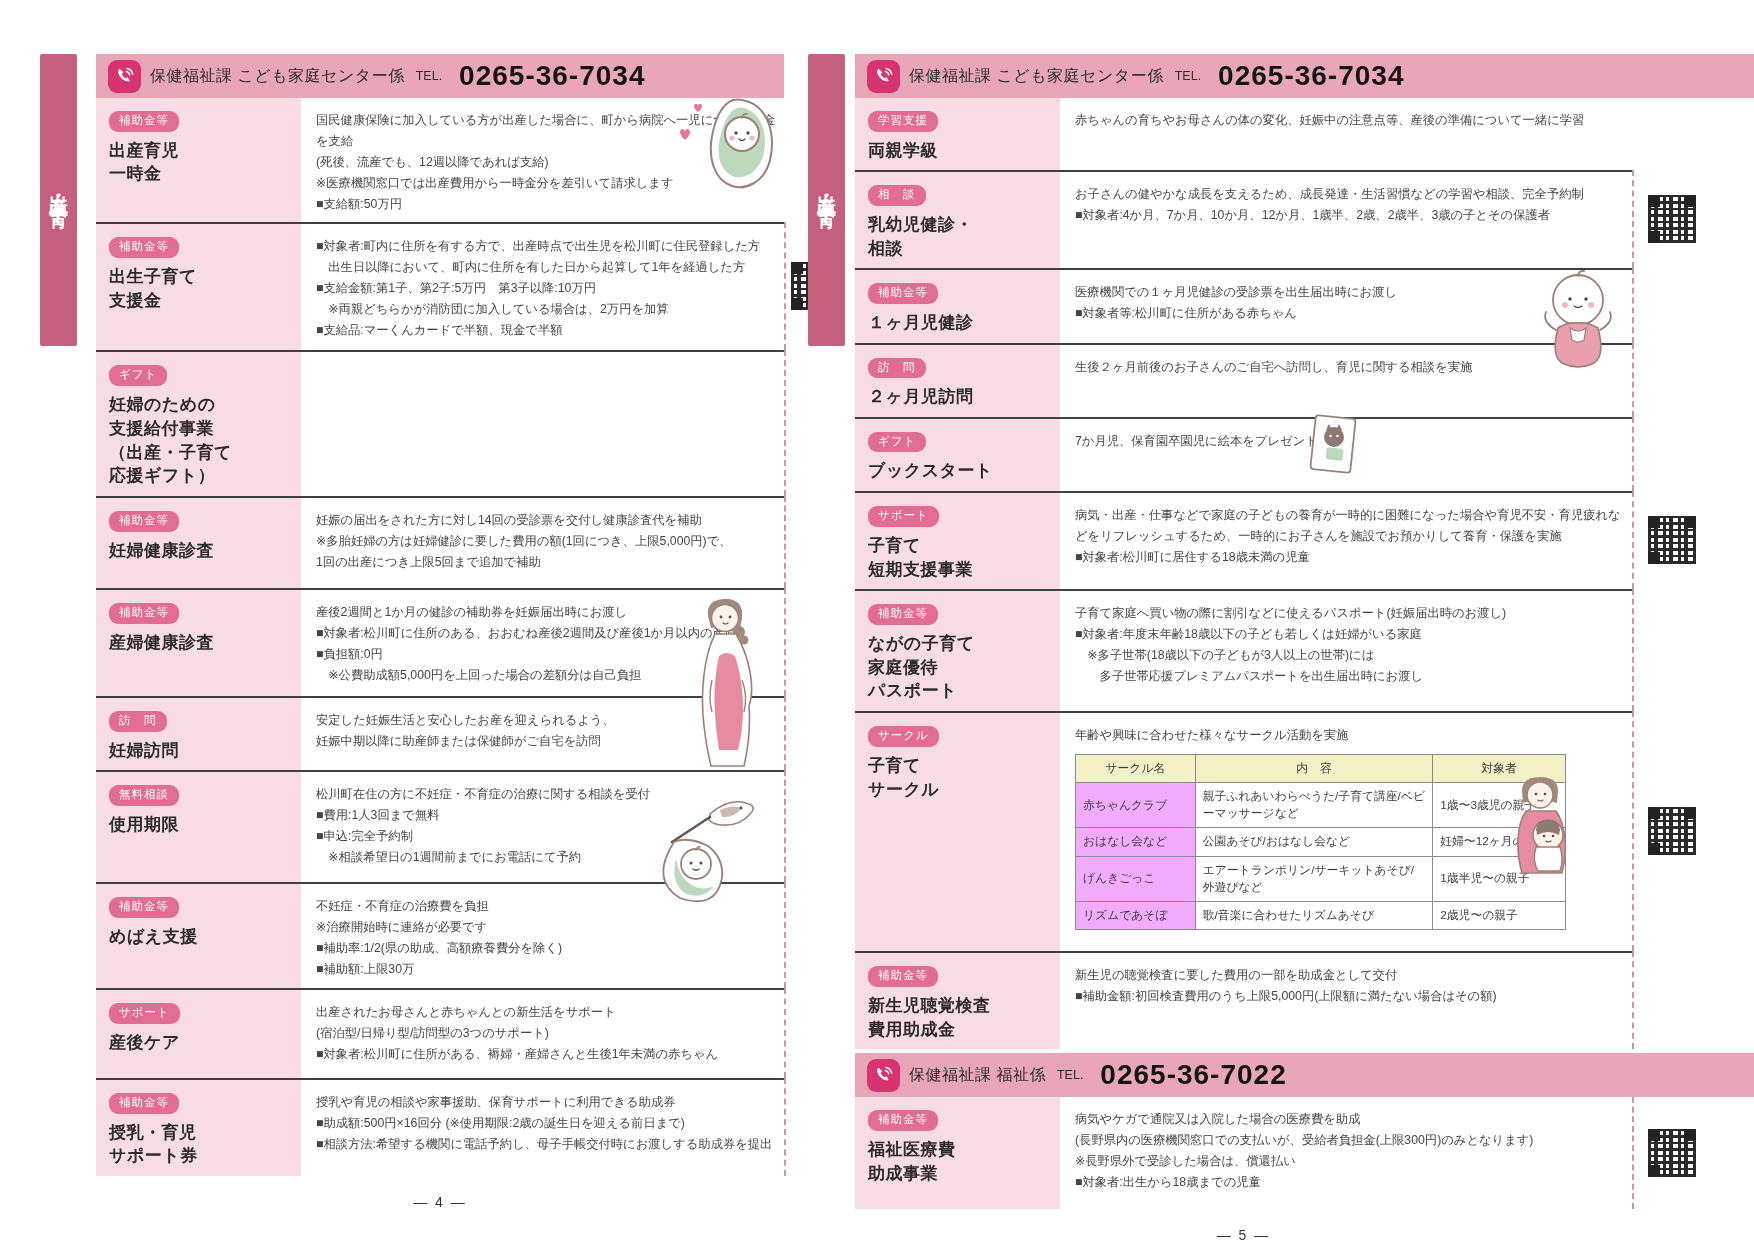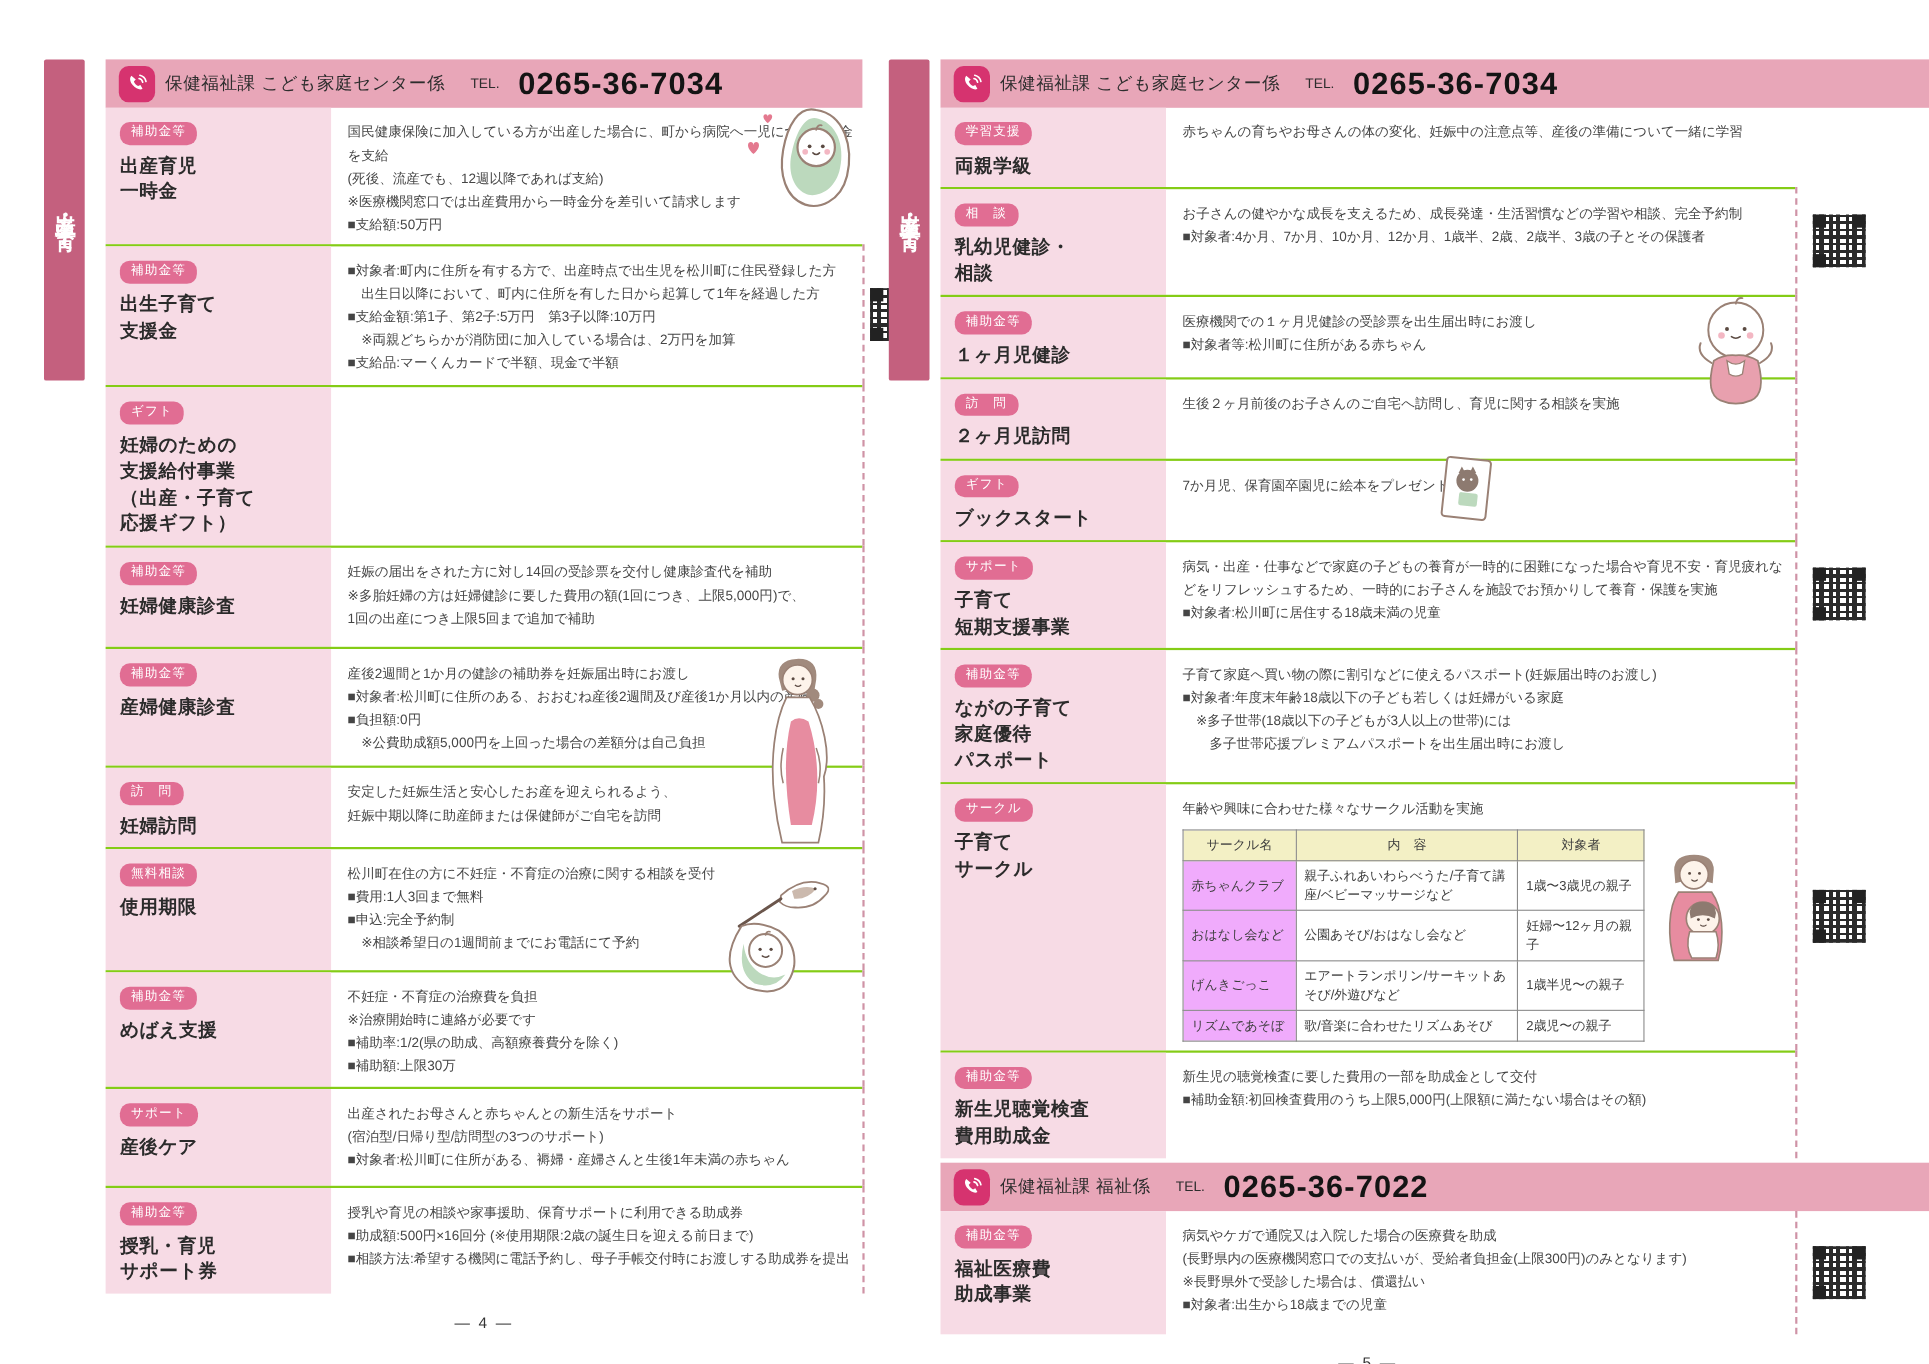--- a/index.html
+++ b/index.html
@@ -24,26 +24,26 @@
   .bar{
     background:#e8a6b8;height:44px;display:flex;align-items:center;gap:9px;
     padding:0 12px;box-sizing:border-box;text-align:right;
   }
   #p4 .bar-top{width:calc(100% - 50px)}
   .phone-badge{
     width:33px;height:33px;background:#d6336f;border-radius:9px;flex:none;
     display:flex;align-items:center;justify-content:center;
   }
   .agency{font-size:16px;font-weight:500;color:#2d2d2d;letter-spacing:0.5px}
-  .tel-label{font-size:12.5px;color:#2d2d2d;margin-left:14px}
+  .tel-label{font-size:12.5px;color:#2d2d2d;margin-left:2px}
   .tel-number{font-size:28px;font-weight:600;color:#141414;letter-spacing:1px;margin-left:8px}
   .sections{position:relative}
   .section{display:flex}
   .row-main{flex:1;display:flex;min-width:0;box-sizing:border-box}
-  .section + .section .row-main{border-top:2px solid #84cc16}
+  .section + .section .row-main{border-top:2px solid #404040}
   .bar2{margin-top:4px}
   .label-cell{
     width:205px;flex:none;background:#f7dbe5;
     padding:12px 8px 8px 13px;box-sizing:border-box;
   }
   .content-cell{
     flex:1;min-width:0;position:relative;
     padding:12px 4px 8px 15px;box-sizing:border-box;
   }
   .badge{
@@ -77,21 +77,21 @@
   #p4 .footer{margin-right:50px}
   #p5 .footer{margin-right:122px}
   .ill{position:absolute;z-index:2;pointer-events:none}
   .ill-swaddle{right:0px;top:-4px}
   .ill-pregnant{right:10px;top:4px}
   .ill-stork{right:30px;top:12px}
   .ill-sitbaby{right:10px;top:-2px}
   .ill-book{left:245px;top:-8px}
   .ill-family{left:442px;top:60px}
   .circle-table{
-    width:420px;border-collapse:collapse;margin-top:8px;
+    width:491px;border-collapse:collapse;margin-top:8px;
     font-size:11.8px;color:#3d3d3d;background:#fff;
   }
   .circle-table th,.circle-table td{
     border:1px solid #8b8b8b;padding:5px 7px;line-height:1.45;
   }
   .circle-table th{background:#f3f0c5;font-weight:normal;text-align:center}
   .circle-table td.c-name{background:#f0abfc;width:96px}
   .circle-table td.c-content{width:205px}
   .circle-table td.c-target{width:108px}
 </style>

